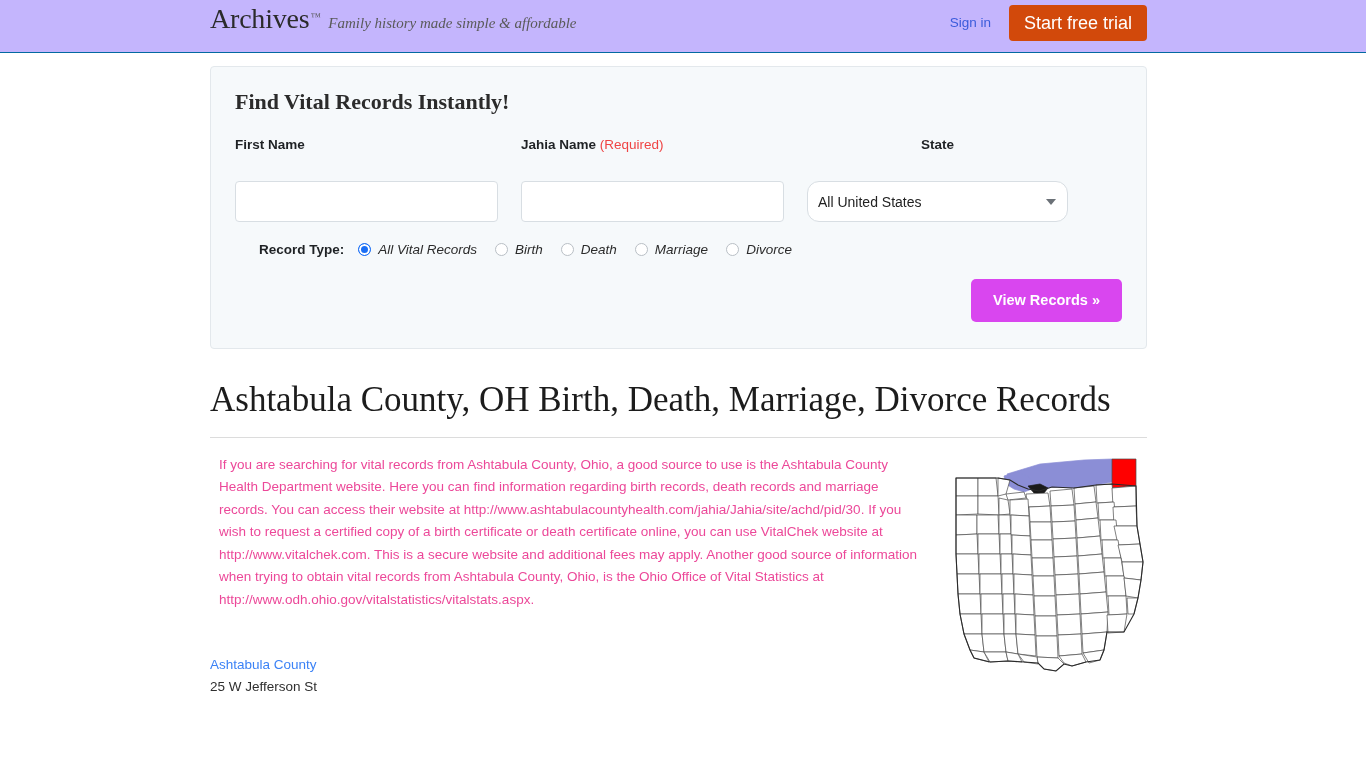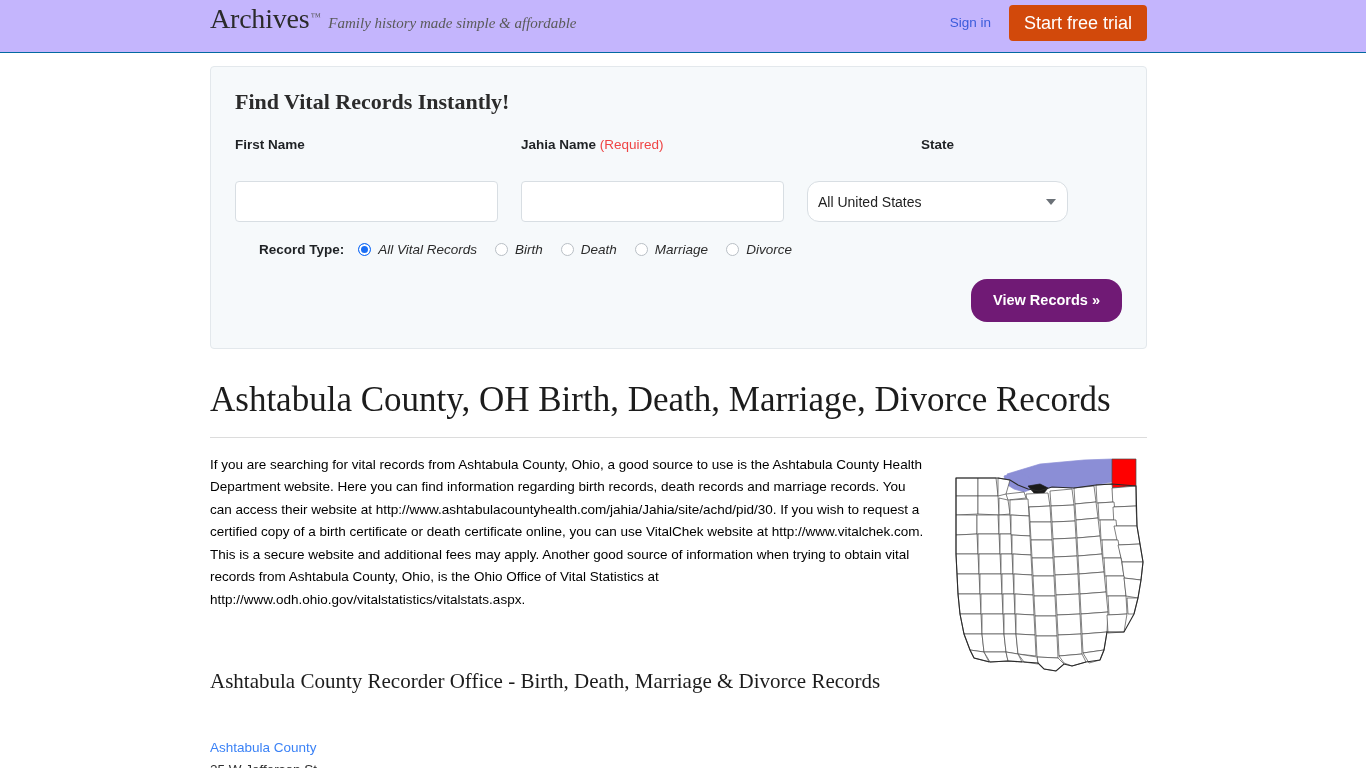--- a/index.html
+++ b/index.html
@@ -227,24 +227,24 @@
     box-shadow: inset 0 0 0 2px #ffffff;
   }
 
   
   .btn-row {
     display: flex;
     justify-content: flex-end;
     margin-top: 22px;
   }
   .view-records-btn {
-    background: #701a75;
+    background: #d946ef;
     color: #fff;
     border: none;
-    border-radius: 16px;
+    border-radius: 5px;
     font-size: 14.5px;
     font-family: "Liberation Sans", sans-serif;
     font-weight: bold;
     padding: 14px 22px;
     cursor: pointer;
     line-height: 1;
   }
 
   
   .page-title {
@@ -268,22 +268,22 @@
   .map-figure {
     float: right;
     width: 203px;
     height: 217px;
     margin: 4px 0 10px 20px;
   }
   .map-figure svg { display: block; width: 203px; height: 217px; }
   .body-text {
     font-size: 13.5px;
     line-height: 22.6px;
-    color: #000000;
-    margin: 0;
+    color: #ec4899;
+    margin: 9px;
     width: 730px;
   }
 
   .section-title {
     font-family: "Liberation Serif", serif;
     font-weight: normal;
     font-size: 21px;
     color: #1c1c1c;
     margin: 56px 0 0 0;
     line-height: 1.3;
@@ -478,21 +478,20 @@
             <path d="M40 194 L62 194 L64 203 L46 204 Z"></path>
             <path d="M62 194 L74 196 L78 204 L64 203 Z"></path>
 
             <path d="M12 20 L34 20 L54 20 L66 22 L74 27 L84 31 L95 33 L108 29 L130 30 L152 27 L168 26 L192 28 L193 68 L196 86 L199 104 L197 122 L194 140 L190 156 L180 174 L163 174 L160 192 L156 202 L142 204 L128 208 L120 206 L112 213 L100 211 L94 205 L80 204 L64 203 L46 204 L30 200 L26 192 L20 176 L16 156 L14 136 L13 116 L12 96 L12 77 L12 57 Z" fill="none" stroke="#2a2a2a" stroke-width="1.1"></path>
           </g>
         </svg>
       </div>
 
       <p class="body-text">If you are searching for vital records from Ashtabula County, Ohio, a good source to use is the Ashtabula County Health Department website. Here you can find information regarding birth records, death records and marriage records. You can access their website at http://www.ashtabulacountyhealth.com/jahia/Jahia/site/achd/pid/30. If you wish to request a certified copy of a birth certificate or death certificate online, you can use VitalChek website at http://www.vitalchek.com. This is a secure website and additional fees may apply. Another good source of information when trying to obtain vital records from Ashtabula County, Ohio, is the Ohio Office of Vital Statistics at http://www.odh.ohio.gov/vitalstatistics/vitalstats.aspx.</p>
 
-      <h2 class="section-title">Ashtabula County Recorder Office - Birth, Death, Marriage &amp; Divorce Records</h2>
 
       <div class="address-block">
         <div class="org">Ashtabula County</div>
         <div>25 W Jefferson St</div>
 
       </div>
       <div class="clear"></div>
     </div>
 
   </div>

